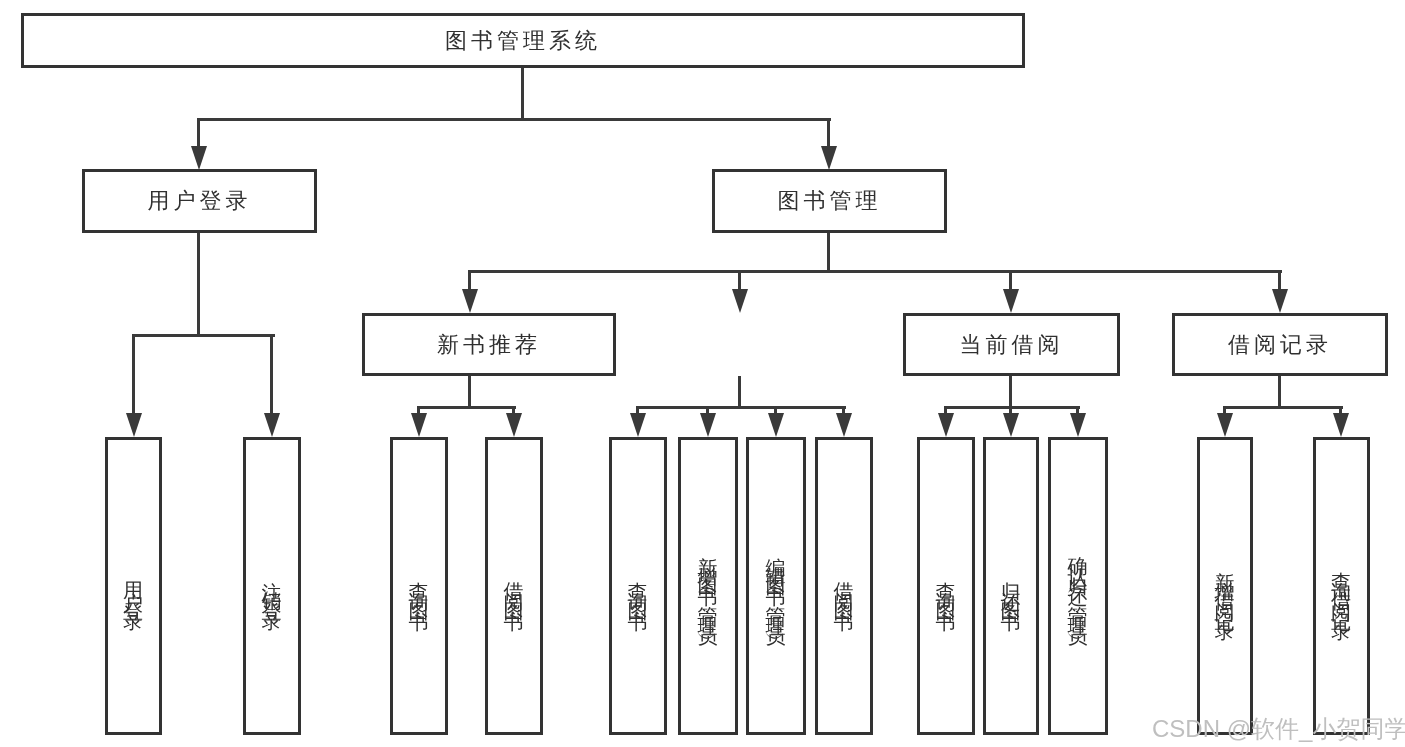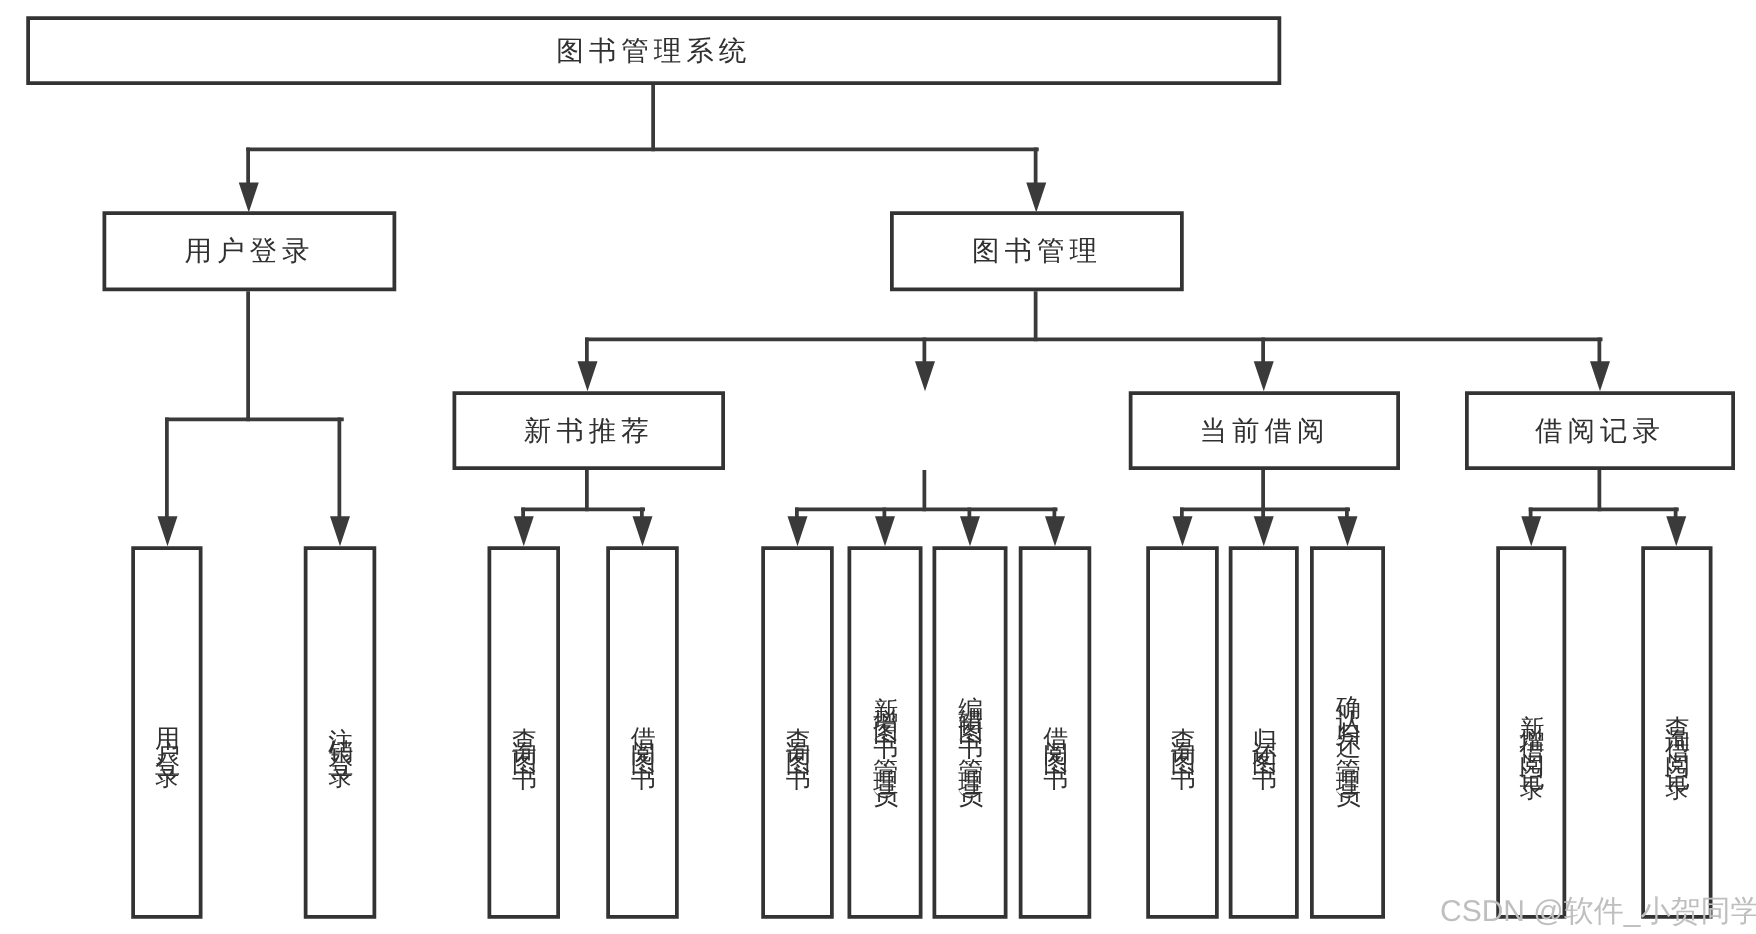--- a/index.html
+++ b/index.html
@@ -66,21 +66,21 @@
   <div class="ln" style="left:468px;top:270px;width:814px;height:3px"></div>
   <div class="ln" style="left:468px;top:270px;width:3px;height:23px"></div>
   <div class="ar" style="left:462px;top:289px"></div>
   <div class="ln" style="left:738px;top:270px;width:3px;height:23px"></div>
   <div class="ar" style="left:732px;top:289px"></div>
   <div class="ln" style="left:1009px;top:270px;width:3px;height:23px"></div>
   <div class="ar" style="left:1003px;top:289px"></div>
   <div class="ln" style="left:1278px;top:270px;width:3px;height:23px"></div>
   <div class="ar" style="left:1272px;top:289px"></div>
 
-  <div class="node h" style="left:362px;top:313px;width:218px;height:63px">
+  <div class="node h" style="left:362px;top:313px;width:254px;height:63px">
     <span class="lbl">新书推荐</span>
   </div>
   <div class="node h" style="left:903px;top:313px;width:217px;height:63px">
     <span class="lbl">当前借阅</span>
   </div>
   <div class="node h" style="left:1172px;top:313px;width:216px;height:63px">
     <span class="lbl">借阅记录</span>
   </div>
 
   <div class="ln" style="left:468px;top:376px;width:3px;height:33px"></div>

